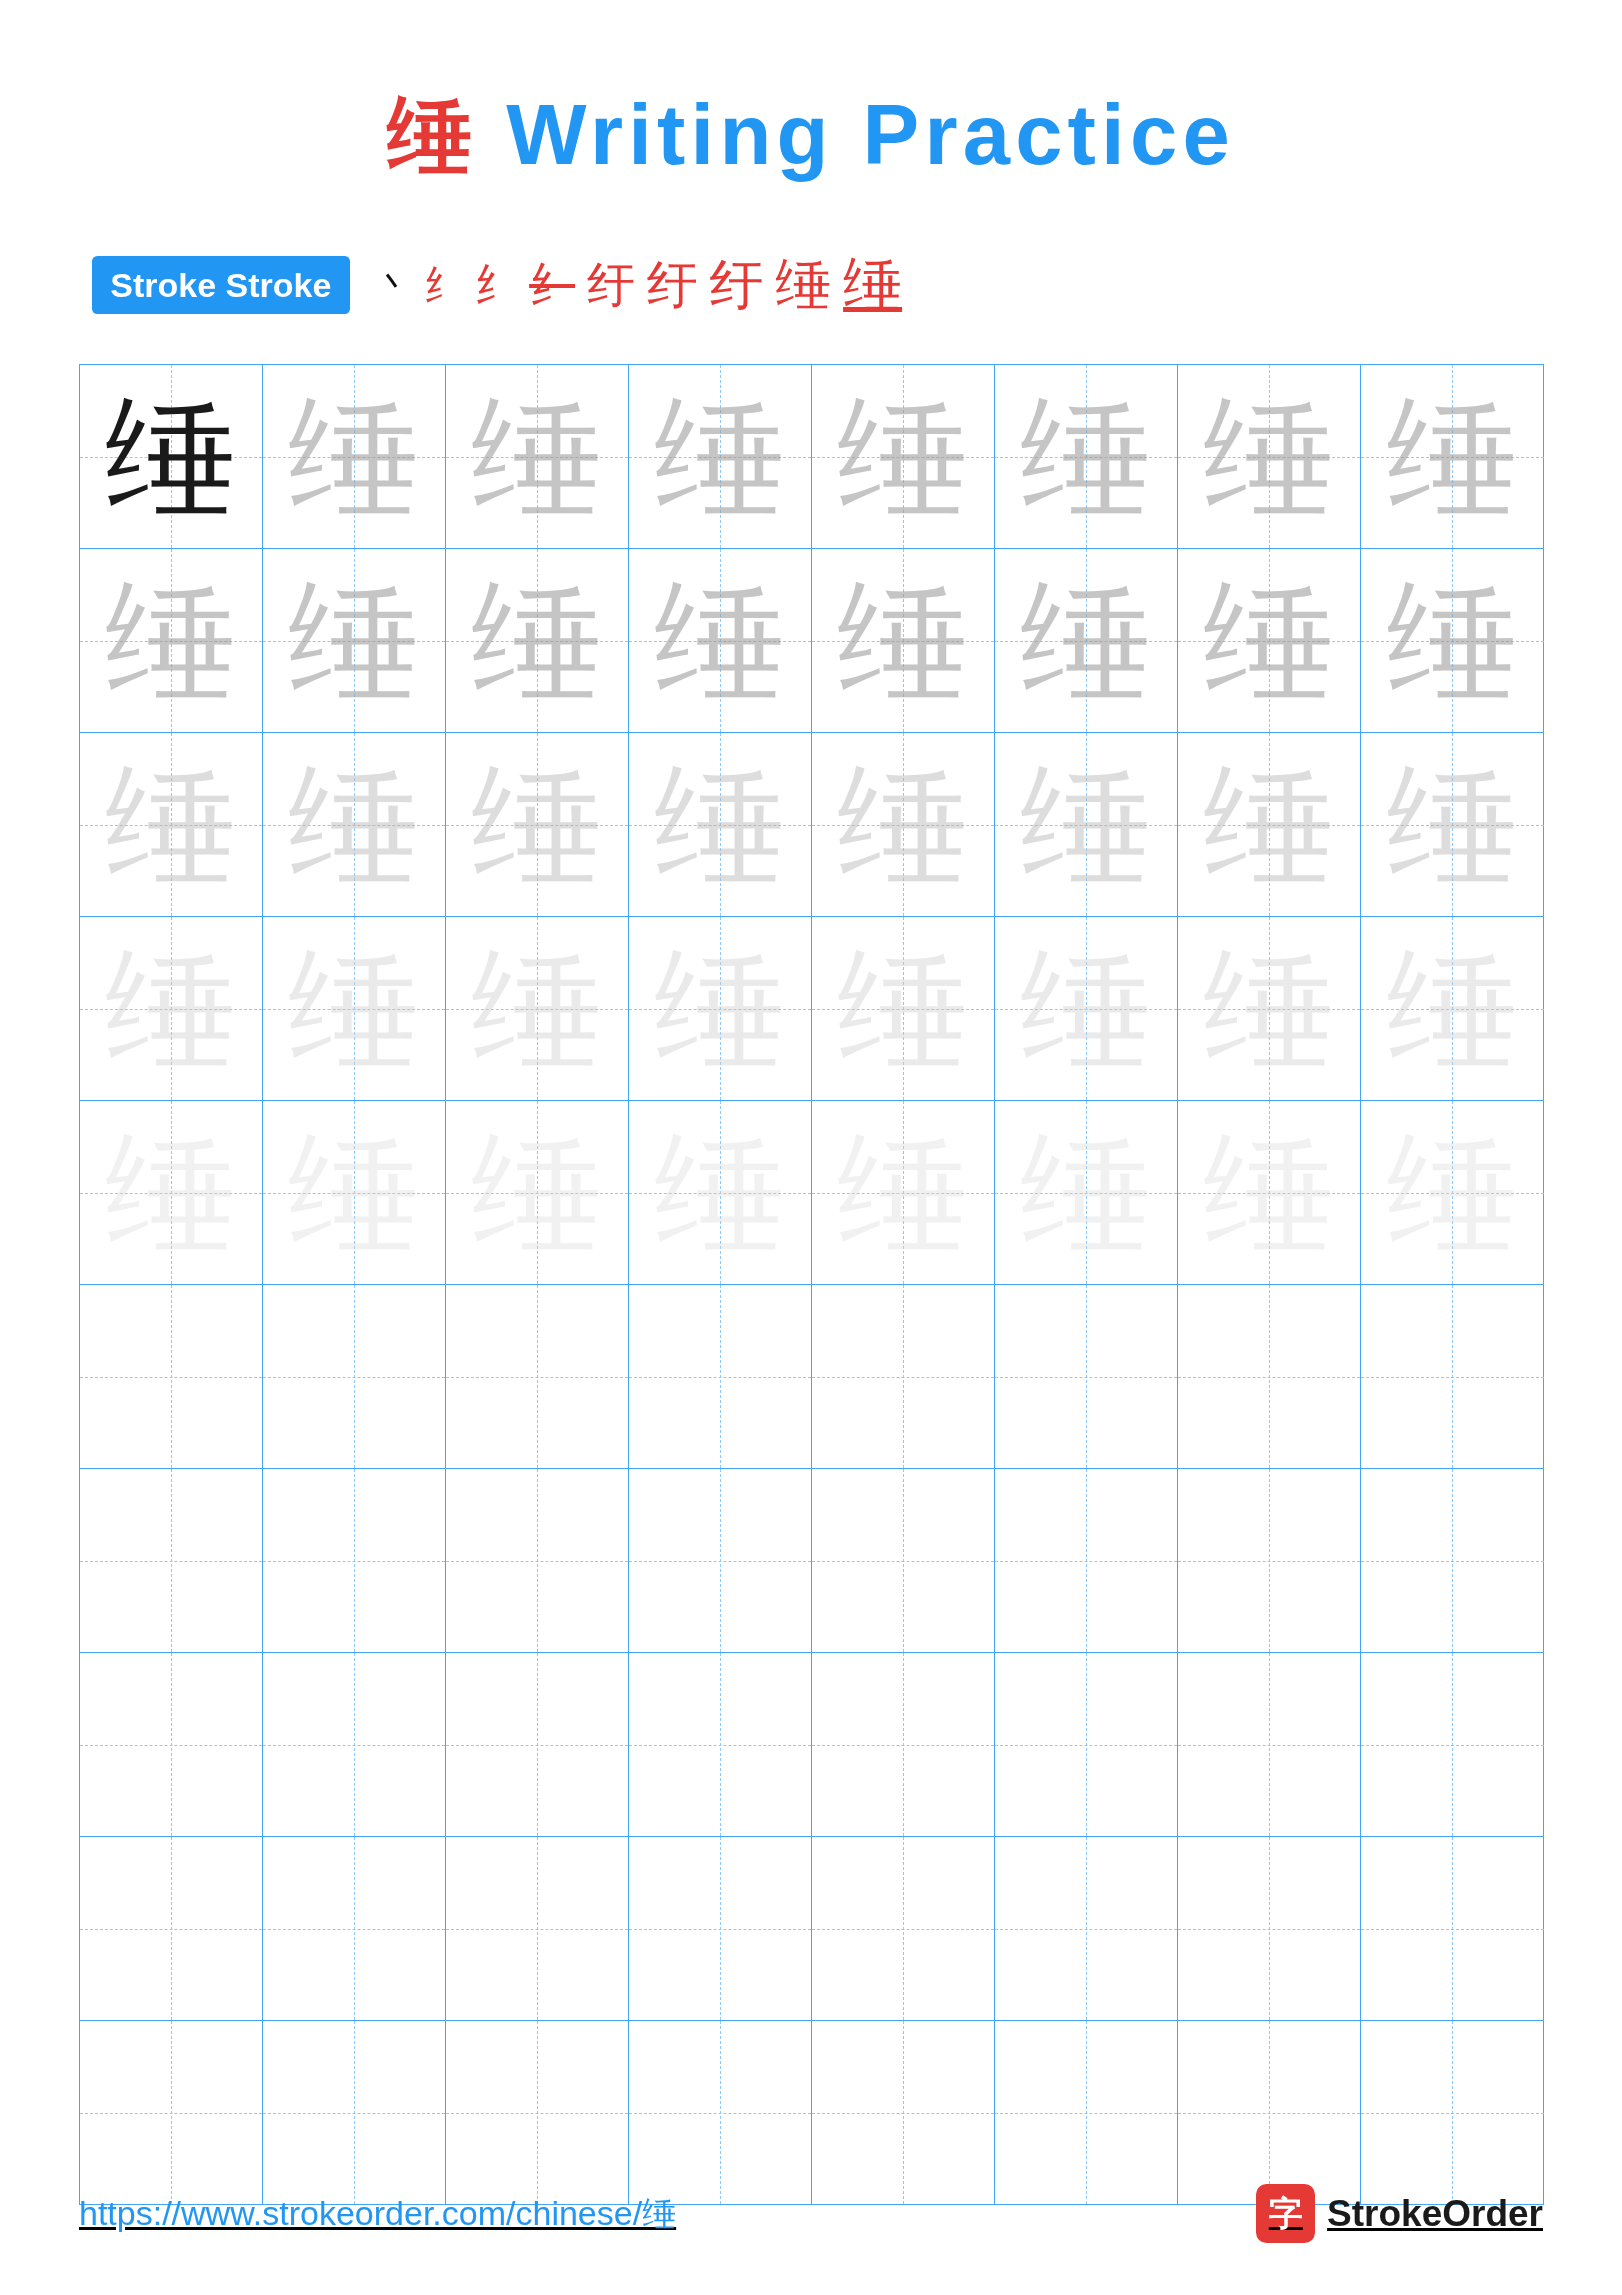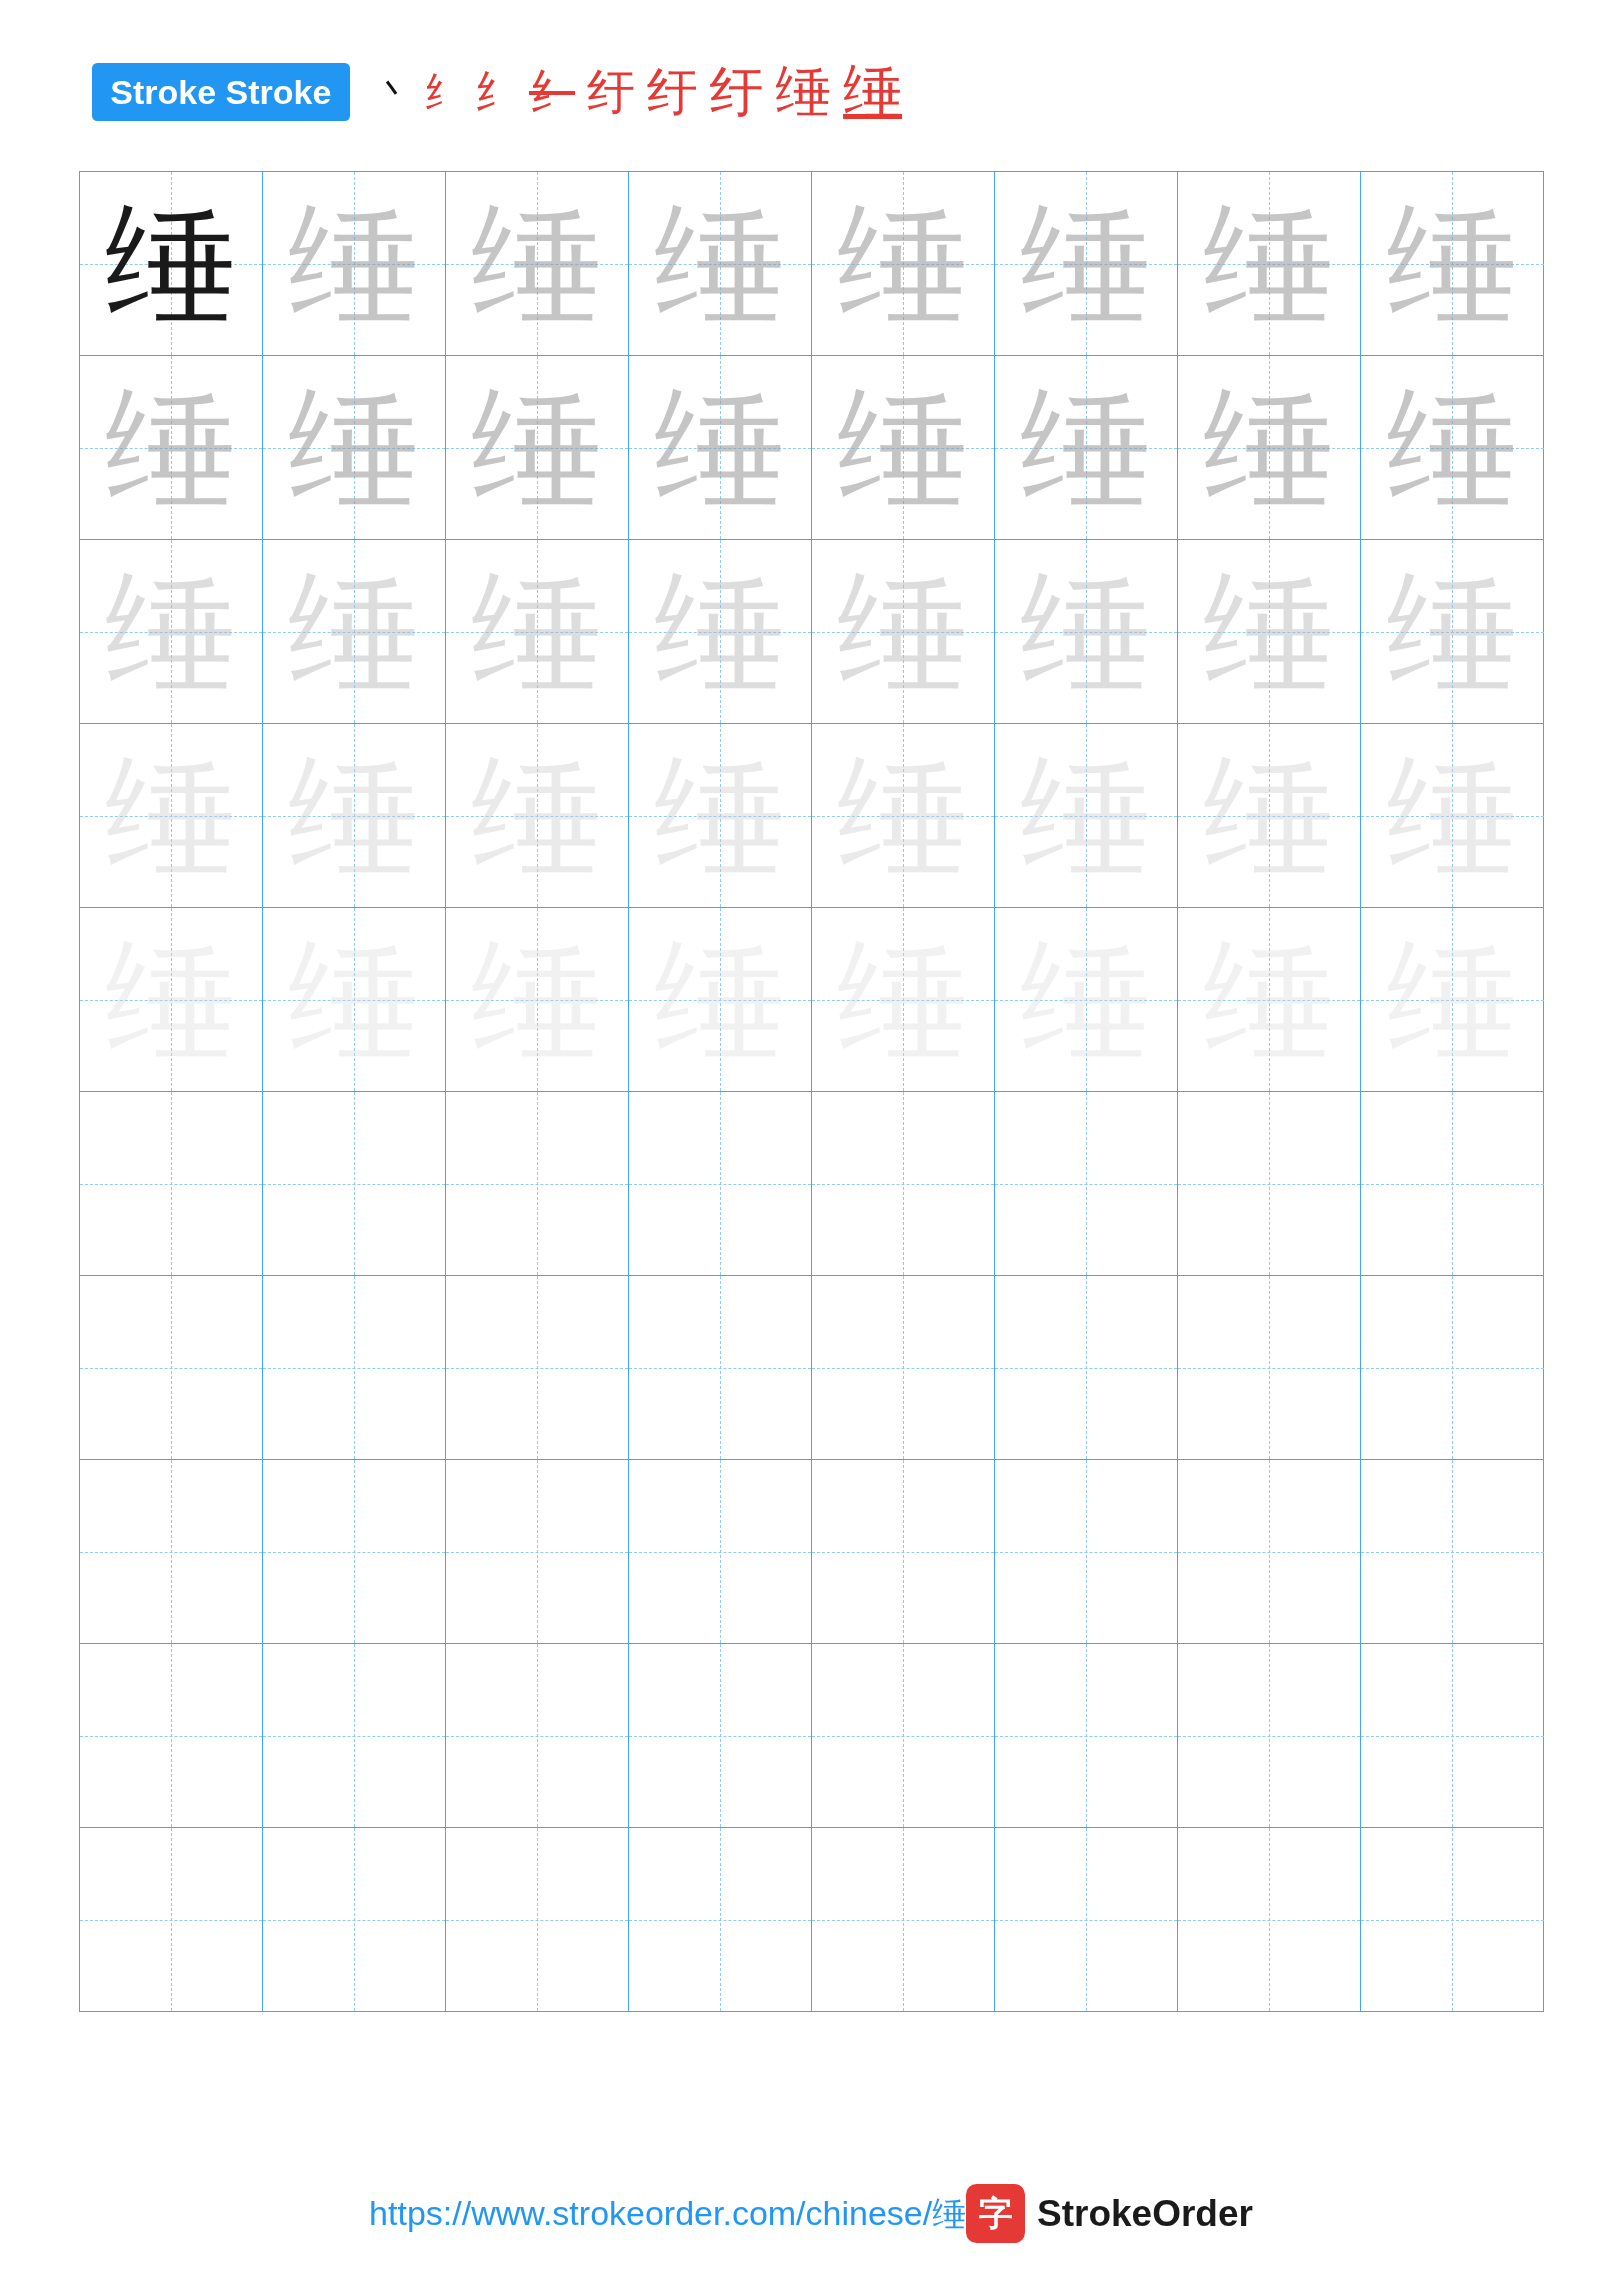--- a/index.html
+++ b/index.html
@@ -147,22 +147,23 @@
       color: rgba(210,210,210,0.32);
     }
 
     
     .footer {
       position: absolute;
       bottom: 52px;
       left: 79px;
       right: 79px;
       display: flex;
-      justify-content: center;
-      align-items: center;
+      justify-content: space-between;
+      align-items: center;
+      text-decoration: underline;
     }
 
     .footer-url {
       color: #2196F3;
       font-size: 34px;
       text-decoration: none;
     }
 
     .footer-logo {
       display: flex;
@@ -185,20 +186,24 @@
       border-radius: 10.5px;
       font-family: serif;
       font-weight: bold;
     }
   </style>
 </head>
 <body>
 
 <div class="page">
 
+  <div class="title">
+    <span style="color:#e53935; font-family:serif;">缍</span>
+    <span style="color:#2196F3;"> Writing Practice</span>
+  </div>
 
   <div class="stroke-order-row">
     <div class="stroke-order-badge">Stroke Stroke</div>
     <div class="stroke-sequence">
       <span class="stroke-seq-char dark" style="font-size:36px;">丶</span>
       <span class="stroke-seq-char" style="font-size:39px;">纟</span>
       <span class="stroke-seq-char" style="font-size:43px;">纟</span>
       <span class="stroke-seq-char" style="font-size:46px; text-decoration: line-through; text-decoration-color:#e53935;">纟</span>
       <span class="stroke-seq-char" style="font-size:48px;">纡</span>
       <span class="stroke-seq-char" style="font-size:51px;">纡</span>

